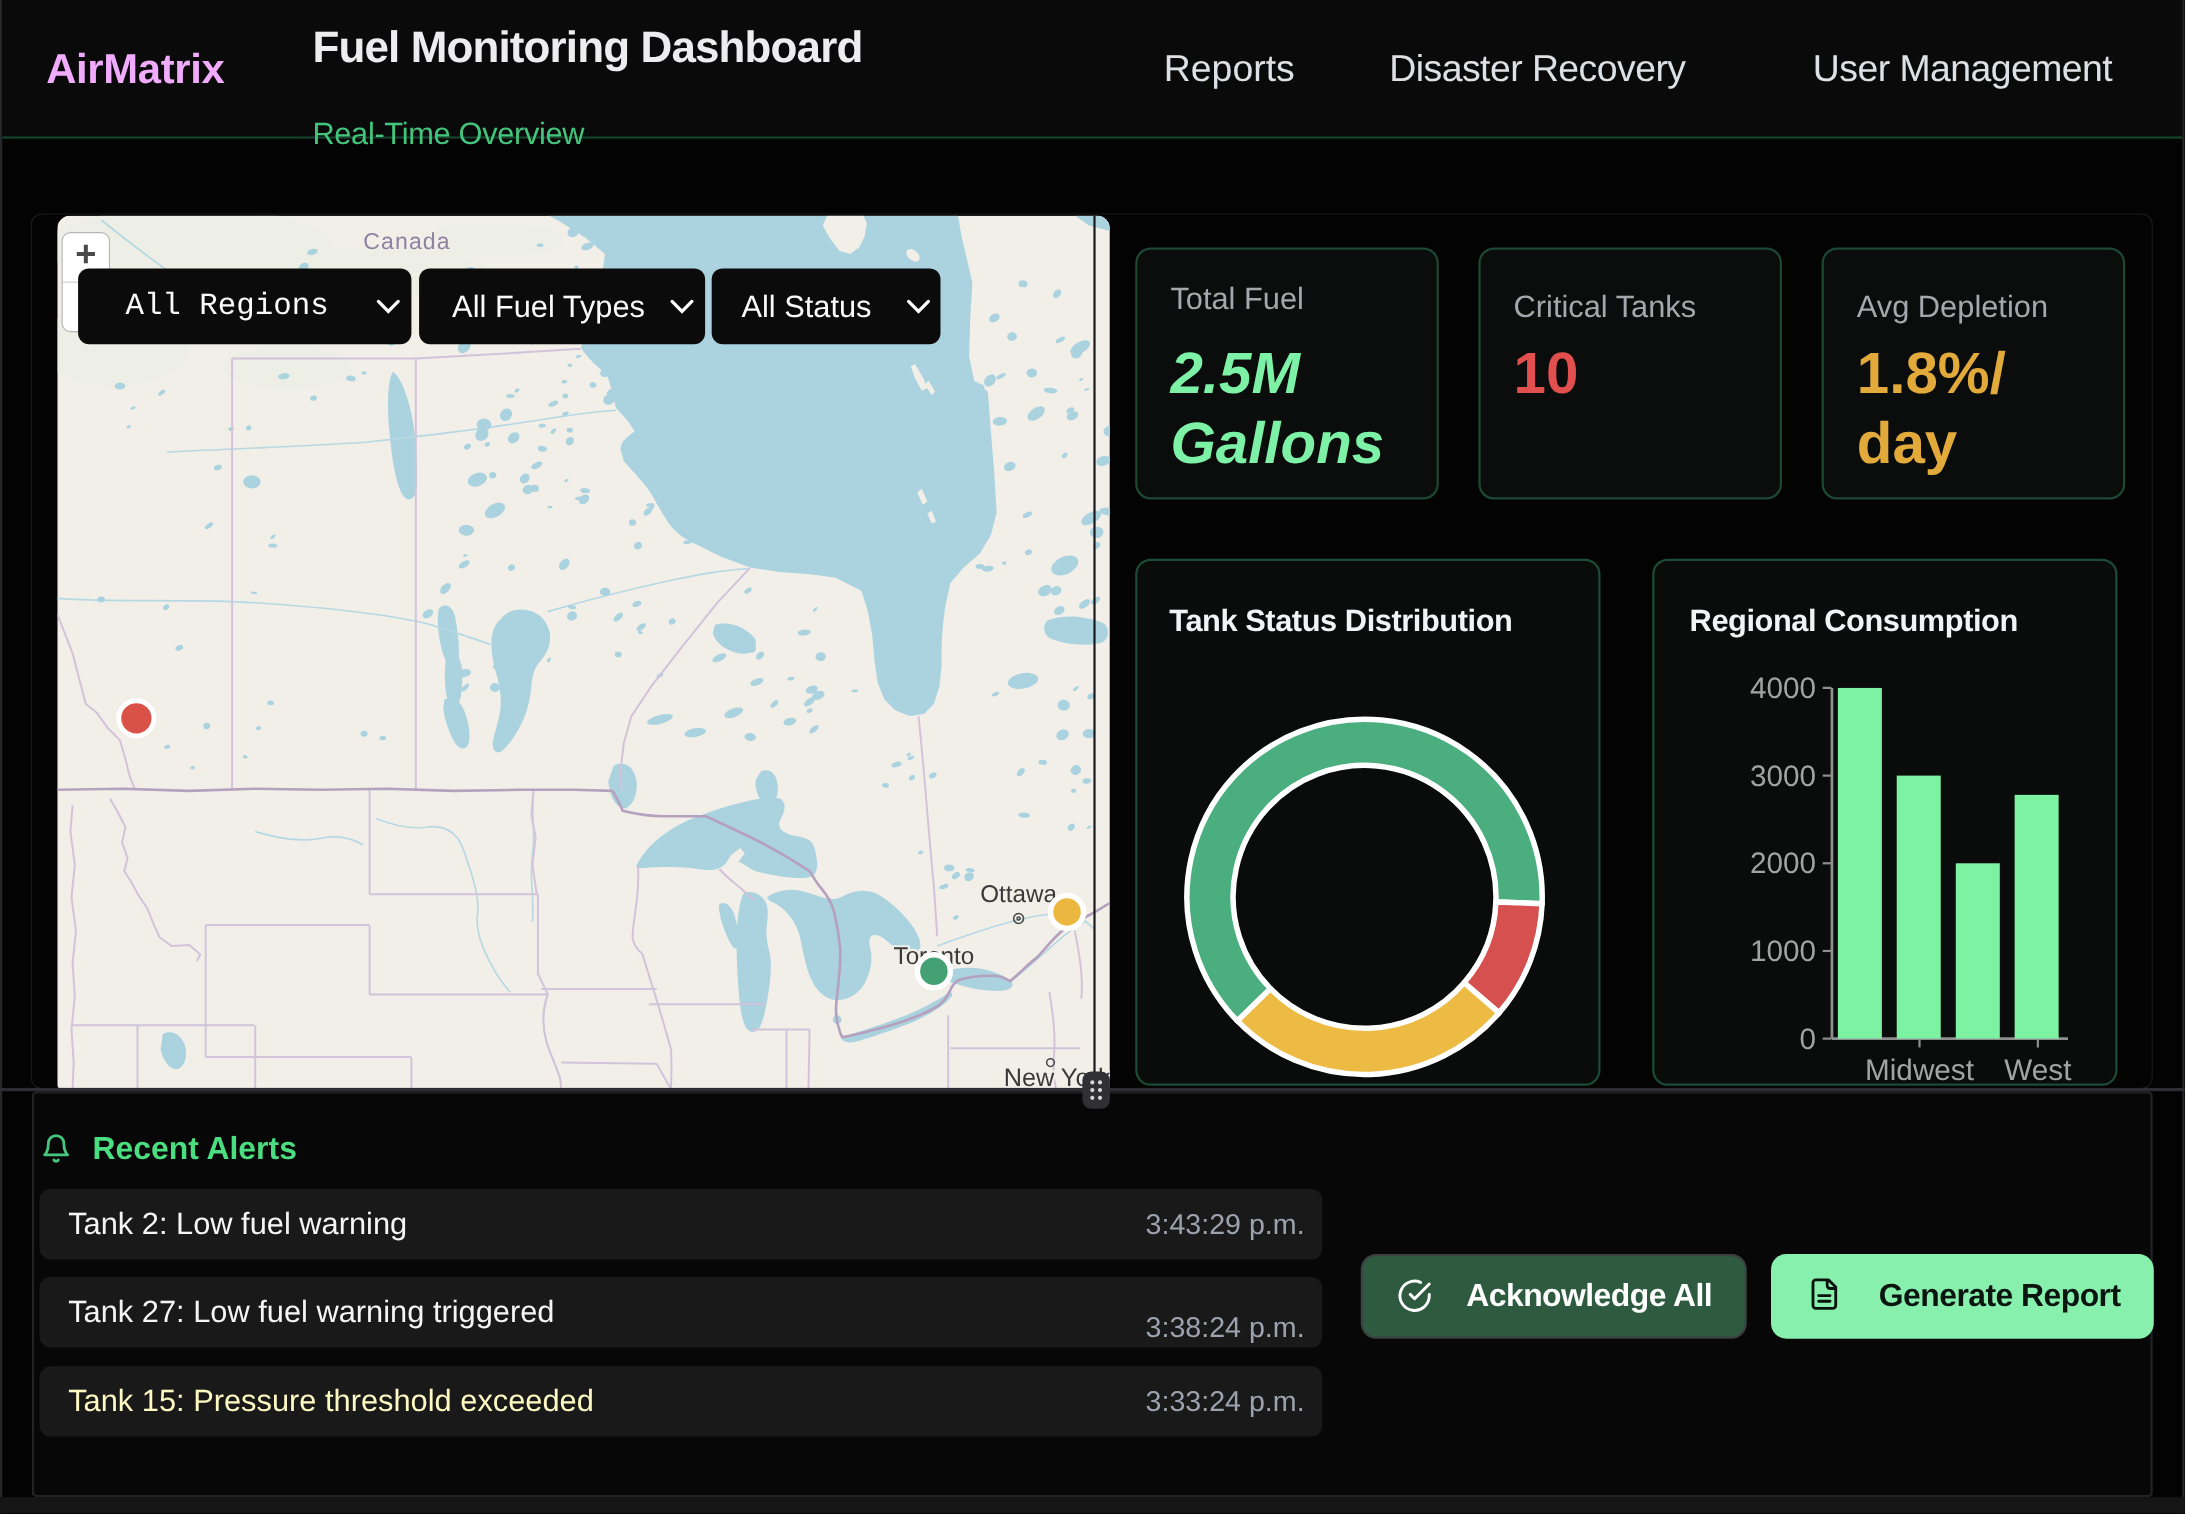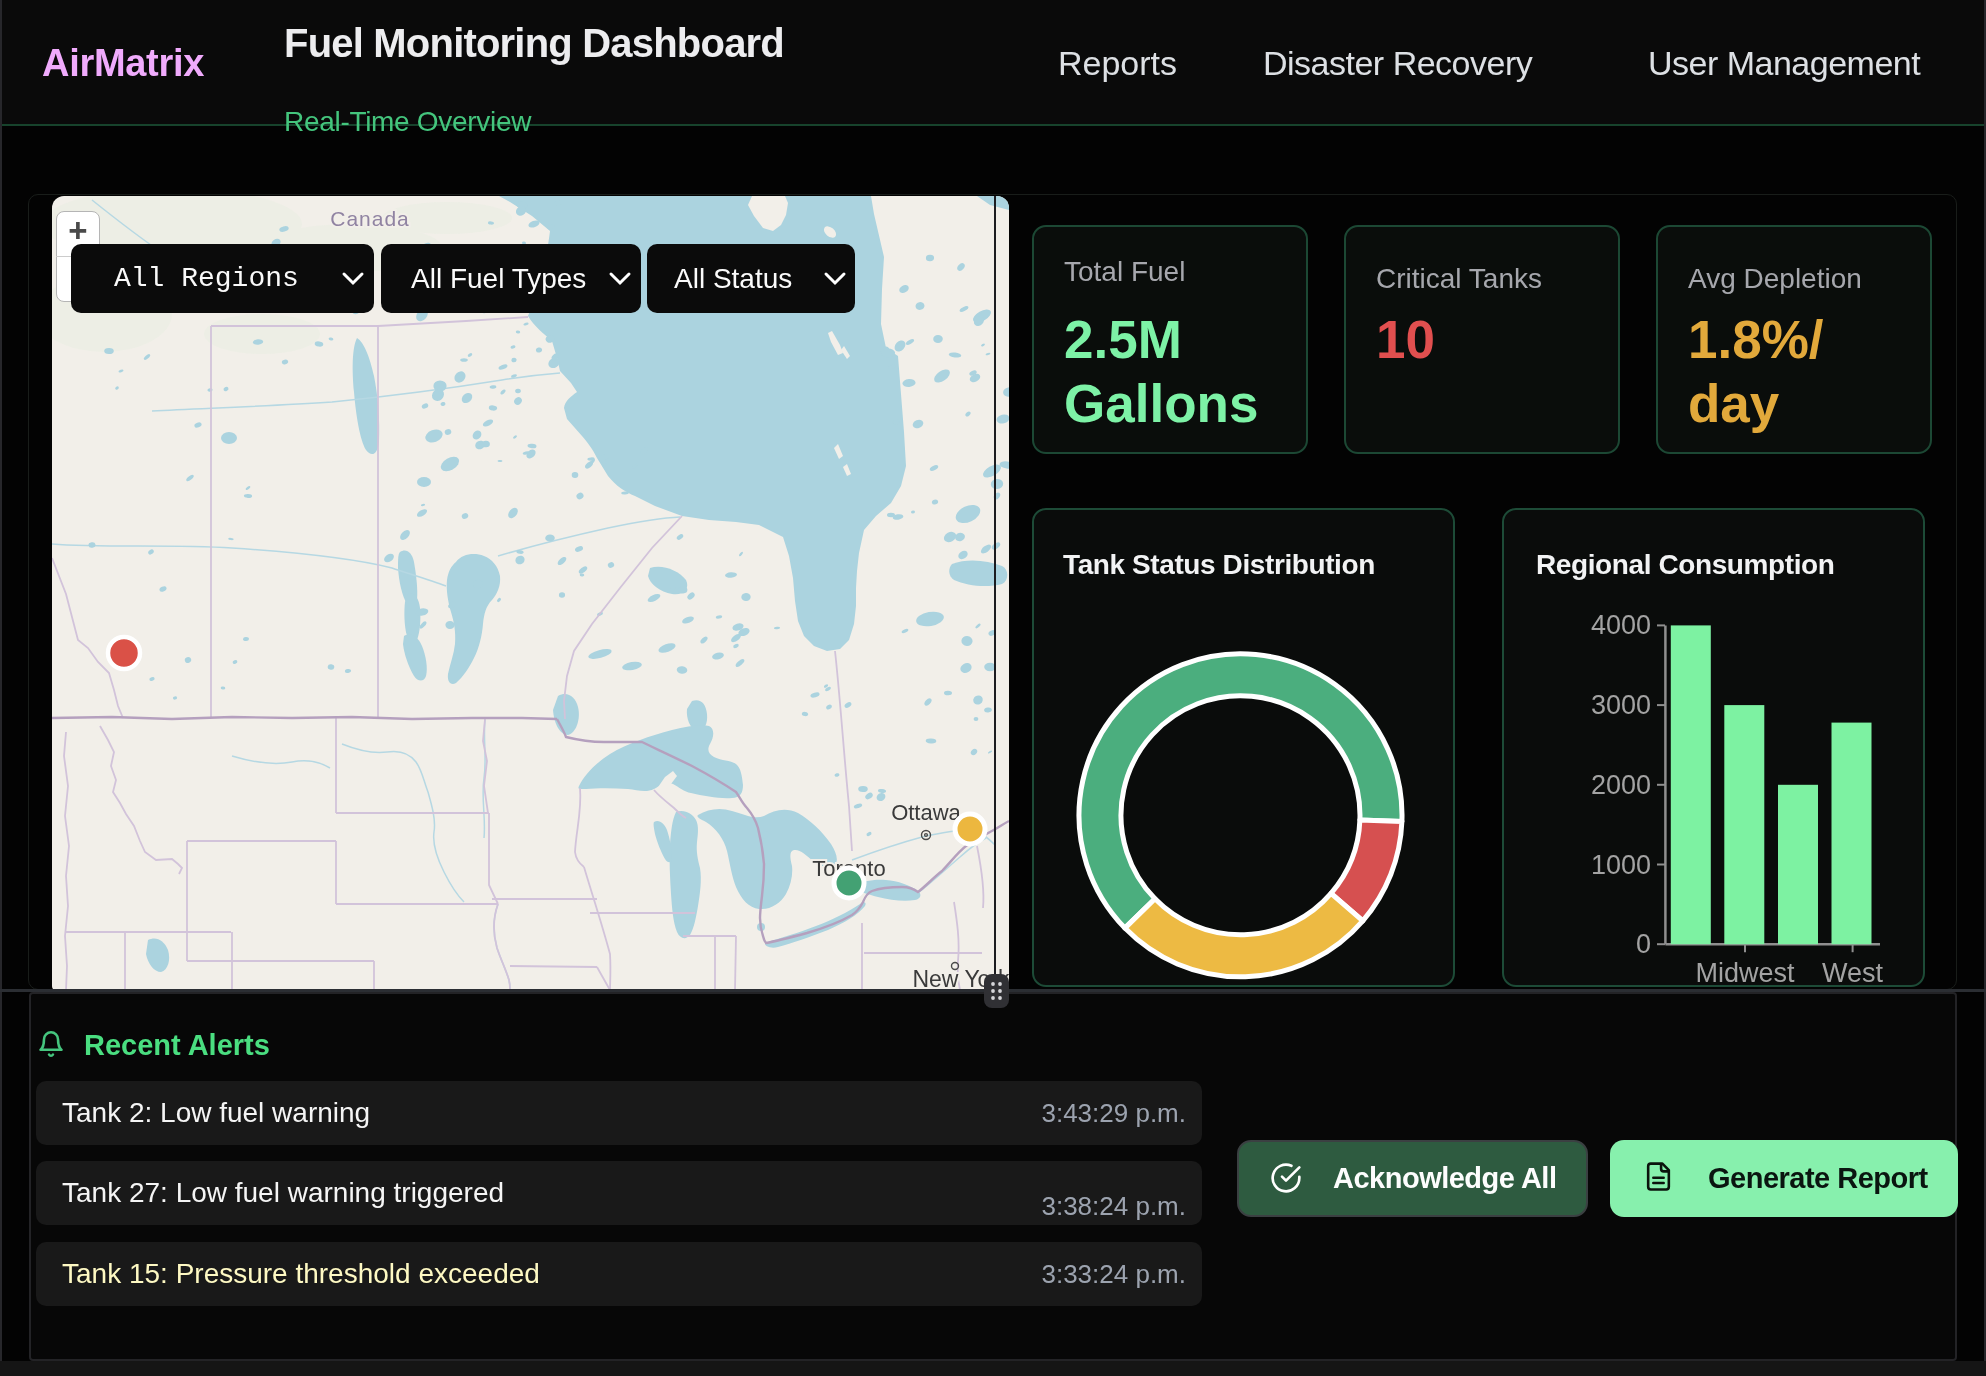--- a/index.html
+++ b/index.html
@@ -386,21 +386,21 @@
 <div class="abs" style="left:647px;top:244px;width:208px;height:69px;background:#0b0b0b;border-radius:10px;"></div>
 <div class="abs" style="left:674px;top:244px;height:69px;line-height:69px;font-size:28px;color:#fafafa;">All Status</div>
 <svg class="abs" style="left:822px;top:268px;" width="26" height="22" viewBox="0 0 26 22">
     <path d="M4 6 L13 15 L22 6" stroke="#fff" stroke-width="3" fill="none" stroke-linecap="round"></path>
   </svg>
 
 <div class="abs" style="left:994px;top:196px;width:2px;height:793px;background:#1c1c20;"></div>
 
 <div class="abs" style="left:1032px;top:225px;width:276px;height:229px;background:#0a0d0b;border:2px solid #1c4834;border-radius:14px;"></div>
 <div class="abs" style="left:1064px;top:256px;font-size:28px;font-weight:500;color:#a6a7ad;">Total Fuel</div>
-<div class="abs" style="left:1064px;top:308px;font-size:53px;font-weight:bold;color:#7df2a6;line-height:64px;">2.5M<br>Gallons</div>
+<div class="abs" style="left:1064px;top:308px;font-size:53px;font-weight:bold;color:#7df2a6;line-height:64px;font-style:italic;">2.5M<br>Gallons</div>
 
 <div class="abs" style="left:1344px;top:225px;width:276px;height:229px;background:#0a0d0b;border:2px solid #1c4834;border-radius:14px;"></div>
 <div class="abs" style="left:1376px;top:263px;font-size:28px;font-weight:500;color:#a6a7ad;">Critical Tanks</div>
 <div class="abs" style="left:1376px;top:308px;font-size:53px;font-weight:bold;color:#e14f4f;line-height:64px;">10</div>
 
 <div class="abs" style="left:1656px;top:225px;width:276px;height:229px;background:#0a0d0b;border:2px solid #1c4834;border-radius:14px;"></div>
 <div class="abs" style="left:1688px;top:263px;font-size:28px;font-weight:500;color:#a6a7ad;">Avg Depletion</div>
 <div class="abs" style="left:1688px;top:308px;font-size:53px;font-weight:bold;color:#e2a93b;line-height:64px;">1.8%/<br>day</div>
 
 <div class="abs" style="left:1032px;top:508px;width:423px;height:479px;background:#0a0c0b;border:2px solid #1d4b37;border-radius:14px;"></div>

